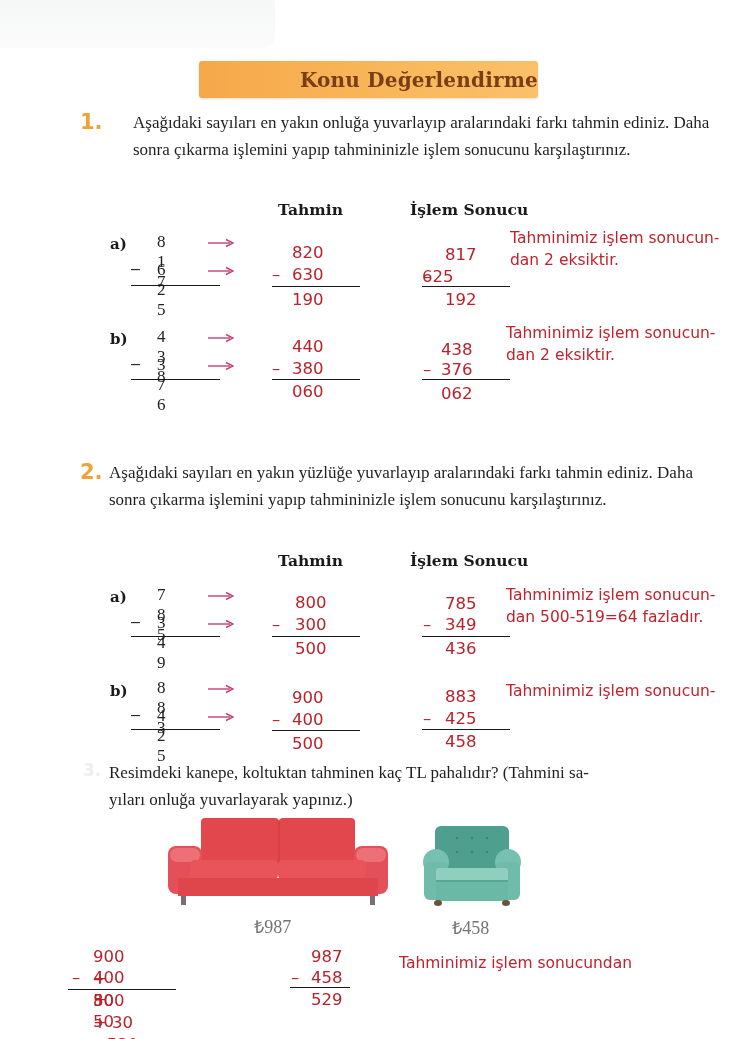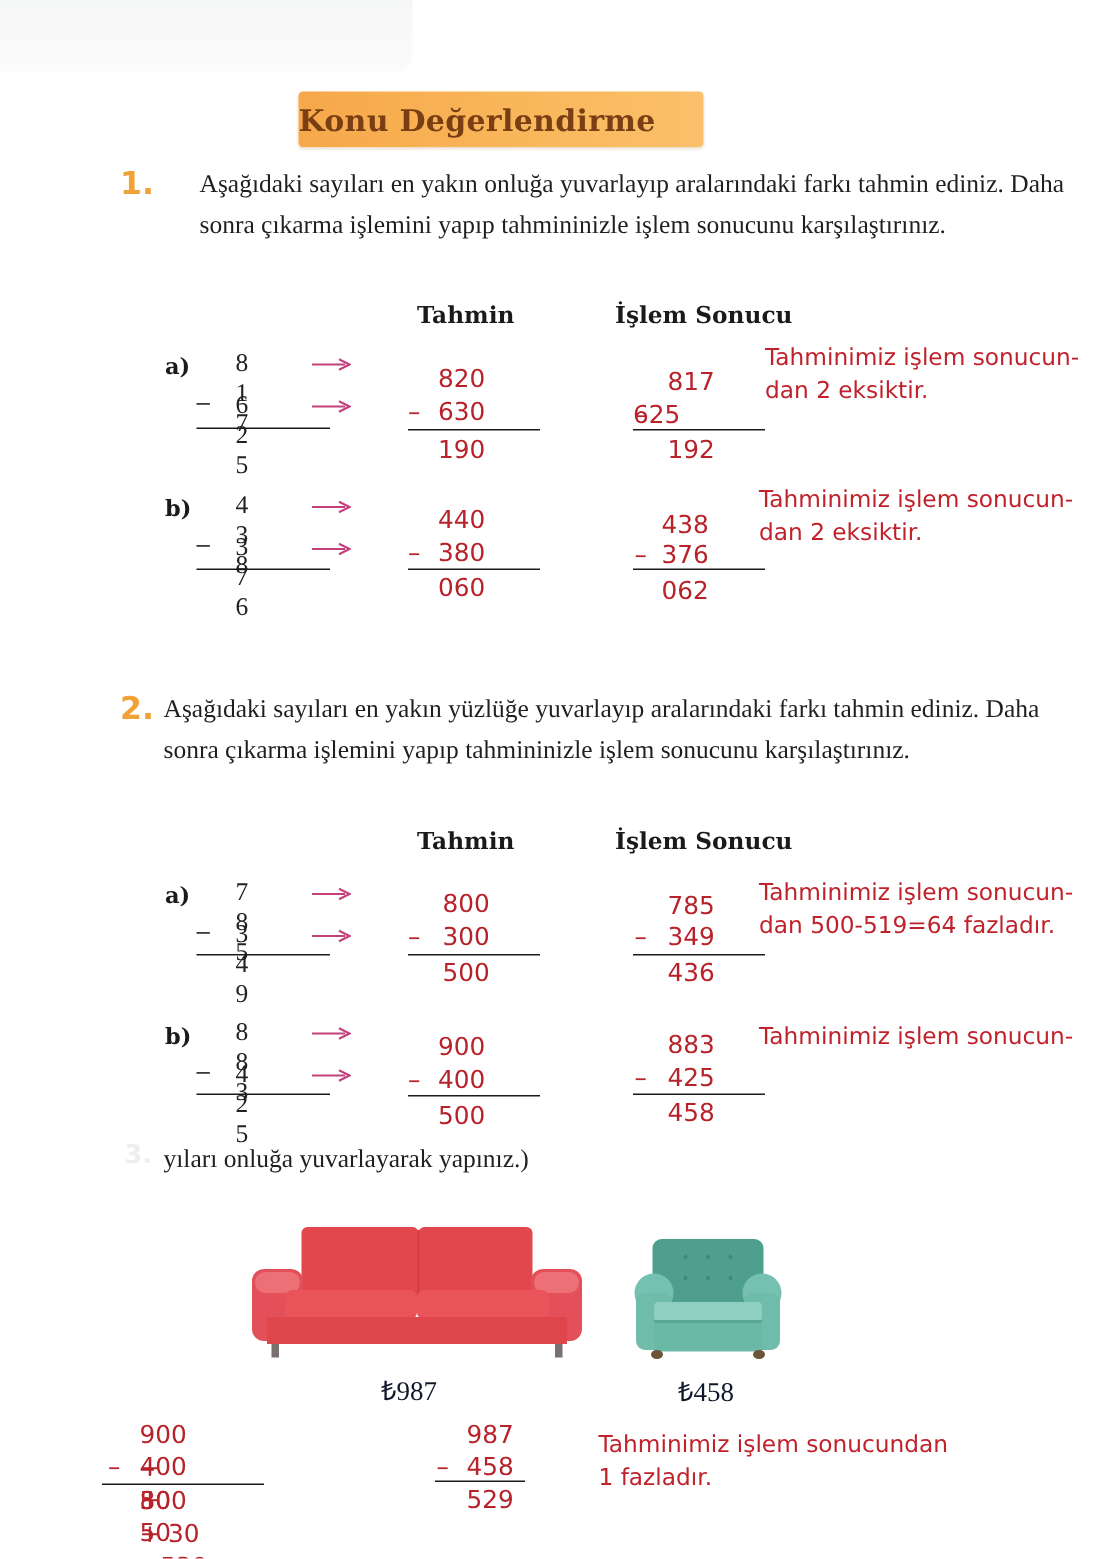--- a/index.html
+++ b/index.html
@@ -9,25 +9,25 @@
       font-family: "DejaVu Serif", "Liberation Serif", serif;
       color: #1a1a1a;
     }
     .abs { position: absolute; }
     .corner-shade {
       left: 0; top: 0; width: 275px; height: 48px;
       background: linear-gradient(180deg, #f6f7f7 0%, #fbfbfb 100%);
       border-bottom-right-radius: 12px;
     }
     .title-banner {
-      left: 199px; top: 61px; width: 270px; height: 37px;
+      left: 199px; top: 61px; width: 339px; height: 37px;
       background: linear-gradient(90deg, #f6a84a 0%, #f9b85c 60%, #fbc06a 100%);
       border-radius: 3px;
       box-shadow: 0 1px 2px rgba(180,120,40,0.25);
-      display: flex; align-items: center; justify-content: flex-start;
+      display: flex; align-items: center; justify-content: flex-end;
     }
     .title-text {
       font-family: "DejaVu Serif", serif; font-weight: bold;
       font-size: 20px; color: #7a3e14; letter-spacing: 0.2px;
     }
     .qnum {
       font-family: "DejaVu Sans", sans-serif; font-weight: bold;
       font-size: 21px; color: #f0a234;
     }
     .qnum-faint { color: #eeeeee; font-size: 17px; }
@@ -54,21 +54,21 @@
     .arrow { width: 26px; height: 10px; }
     .red {
       font-family: "DejaVu Sans", sans-serif; font-size: 16.5px;
       color: #b8222a; line-height: 22px;
     }
     .note {
       font-family: "DejaVu Sans", sans-serif; font-size: 15.5px;
       color: #c0222c; line-height: 22px; white-space: nowrap;
     }
     .price {
-      font-family: "Liberation Serif", serif; font-size: 18px; color: #0f172a;
+      font-family: "Liberation Serif", serif; font-size: 18px; color: #737373;
     }
   </style>
 </head>
 <body>
 
 <div class="abs corner-shade"></div>
 
 <div class="abs title-banner">
   <span class="title-text">Konu Değerlendirme</span>
 </div>
@@ -211,20 +211,21 @@
   <div class="abs rule" style="left:422px; top:729px; width:88px;"></div>
   <span class="abs red" style="left:445px; top:731px;">458</span>
 
   <div class="abs note" style="left:506px; top:680px;">
     <div>Tahminimiz işlem sonucun-</div>
   </div>
 </div>
 
 <span class="abs qnum qnum-faint" style="left:83px; top:760px;">3.</span>
 <div class="abs qtext" style="left:109px; top:760px; width:600px;">
+  <div>Resimdeki kanepe, koltuktan tahminen kaç TL pahalıdır? (Tahmini sa-</div>
   <div>yıları onluğa yuvarlayarak yapınız.)</div>
 </div>
 
 <svg class="abs" style="left:168px; top:816px;" width="220" height="92" viewBox="0 0 220 92">
   <rect x="33" y="2" width="78" height="48" rx="4" fill="#e2474d"></rect>
   <rect x="111" y="2" width="76" height="48" rx="4" fill="#e2474d"></rect>
   <line x1="111" y1="4" x2="111" y2="48" stroke="#cf3d43" stroke-width="1.2"></line>
   <rect x="0" y="30" width="34" height="48" rx="8" fill="#e4505a"></rect>
   <rect x="186" y="30" width="34" height="48" rx="8" fill="#e4505a"></rect>
   <rect x="2" y="32" width="30" height="14" rx="7" fill="#ec7076"></rect>
@@ -269,14 +270,13 @@
 <div class="abs" style="left:0; top:0;">
   <span class="abs red" style="left:311px; top:946px;">987</span>
   <span class="abs red" style="left:291px; top:967px;">–</span>
   <span class="abs red" style="left:311px; top:967px;">458</span>
   <div class="abs rule" style="left:290px; top:987px; width:60px;"></div>
   <span class="abs red" style="left:311px; top:989px;">529</span>
 </div>
 
 <div class="abs note" style="left:399px; top:952px;">
   <div>Tahminimiz işlem sonucundan</div>
-  <div>1 fazladır.</div>
 </div>
 
 </body></html>

